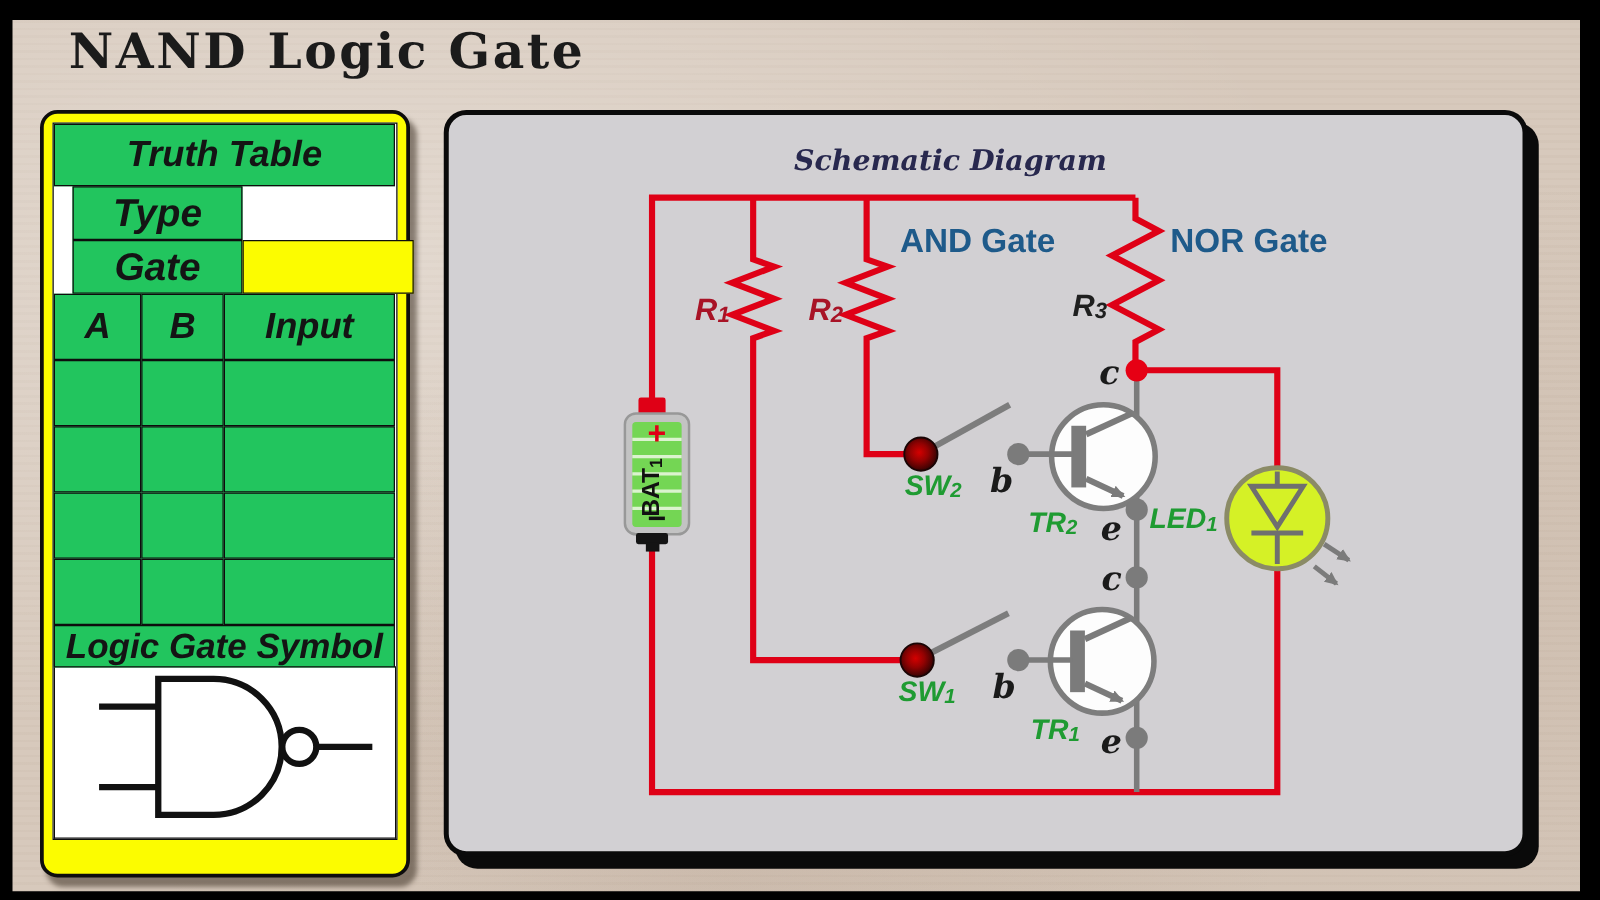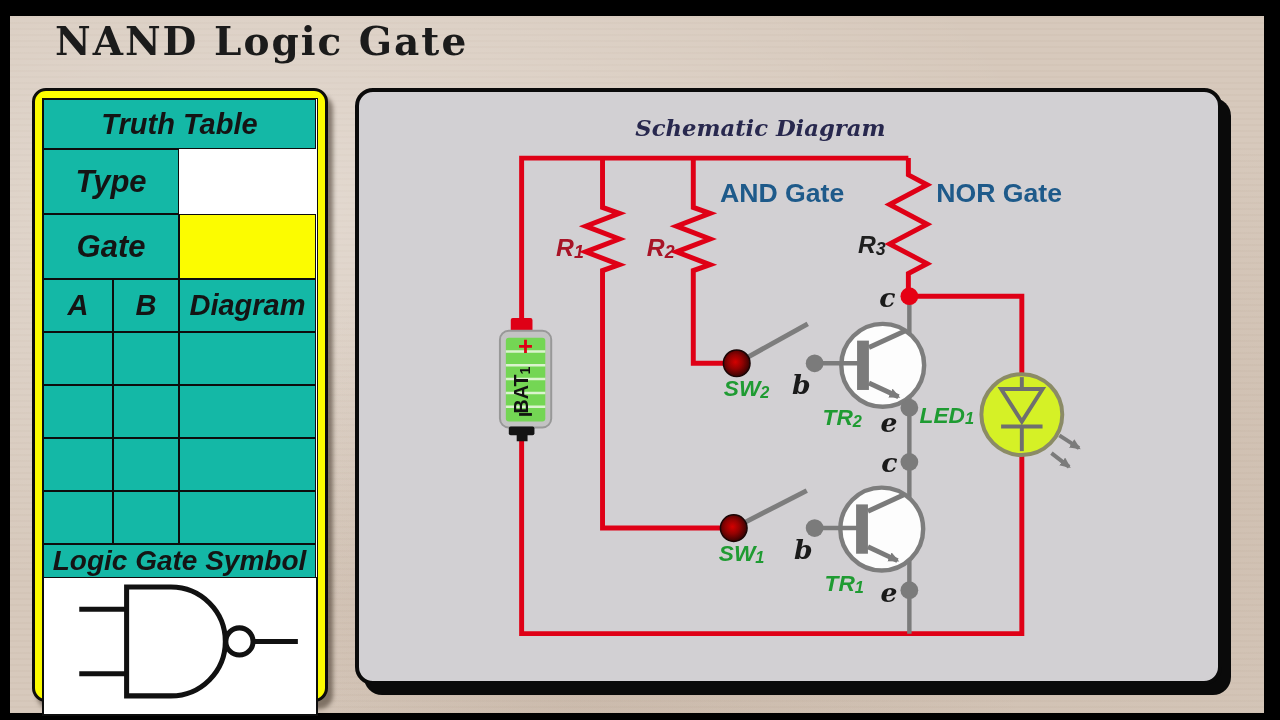--- a/index.html
+++ b/index.html
@@ -20,28 +20,28 @@
   #main-title{position:absolute;left:55px;top:18px;margin:0;
     font-family:"DejaVu Serif", serif;font-weight:bold;font-size:39px;
     color:#1b1b1b;letter-spacing:2px;}
 
   
   #tt-panel{position:absolute;left:32px;top:88px;width:296px;height:614px;
     box-sizing:border-box;border:3px solid #0d0d0d;border-radius:14px;
     background:var(--highlight_yellow,#fcfc00);padding:7px;
     box-shadow:5px 7px 4px rgba(45,33,22,.5);}
   .tt-row{display:grid;box-sizing:border-box;}
-  .tt-cell{box-sizing:border-box;background:#14b8a6;border:1.5px solid #0d0d0d;
+  .tt-cell{box-sizing:border-box;background:#22c55e;border:1.5px solid #0d0d0d;
     display:flex;align-items:center;justify-content:center;
     font-style:italic;font-weight:bold;color:#141414;}
   #tt-inner{box-sizing:border-box;border:1.5px solid #0d0d0d;background:#fff;}
   .cols3{grid-template-columns:70px 66px 137px;}
   .cols2{grid-template-columns:136px 137px;}
   .cols1{grid-template-columns:273px;}
-  .h50{height:50px;} .h54{height:65px;} .h53{height:53px;} .h33{height:33px;}
+  .h50{height:50px;} .h54{height:43px;padding-left:15px;} .h53{height:53px;} .h33{height:33px;}
   .fs30{font-size:29px;} .fs32{font-size:31px;}
   .nand-blue{color:var(--nand_navy,#1d1d8e);}
   .yellow-cell{background:var(--highlight_yellow,#fcfc00);}
   #symbol-header{margin-top:0;}
   #symbol-header .tt-cell{font-size:28px;}
   #gate-box{box-sizing:border-box;height:138px;border:1.5px solid #0d0d0d;border-top:none;
     background:#fff;}
   #gate-box svg{display:block;width:100%;height:100%;}
 
   
@@ -83,21 +83,21 @@
       <div class="tt-row cols2 h54">
         <div class="tt-cell fs32">Type</div>
       </div>
       <div class="tt-row cols2 h54">
         <div class="tt-cell fs32">Gate</div>
         <div class="tt-cell fs32 yellow-cell"></div>
       </div>
       <div class="tt-row cols3 h53">
         <div class="tt-cell fs30">A</div>
         <div class="tt-cell fs30">B</div>
-        <div class="tt-cell fs30">Diagram</div>
+        <div class="tt-cell fs30">Input</div>
       </div>
       <div class="tt-row cols3 h53">
         <div class="tt-cell fs30"></div>
         <div class="tt-cell fs30"></div>
         <div class="tt-cell fs30"></div>
       </div>
       <div class="tt-row cols3 h53">
         <div class="tt-cell fs30"></div>
         <div class="tt-cell fs30"></div>
         <div class="tt-cell fs30"></div>

